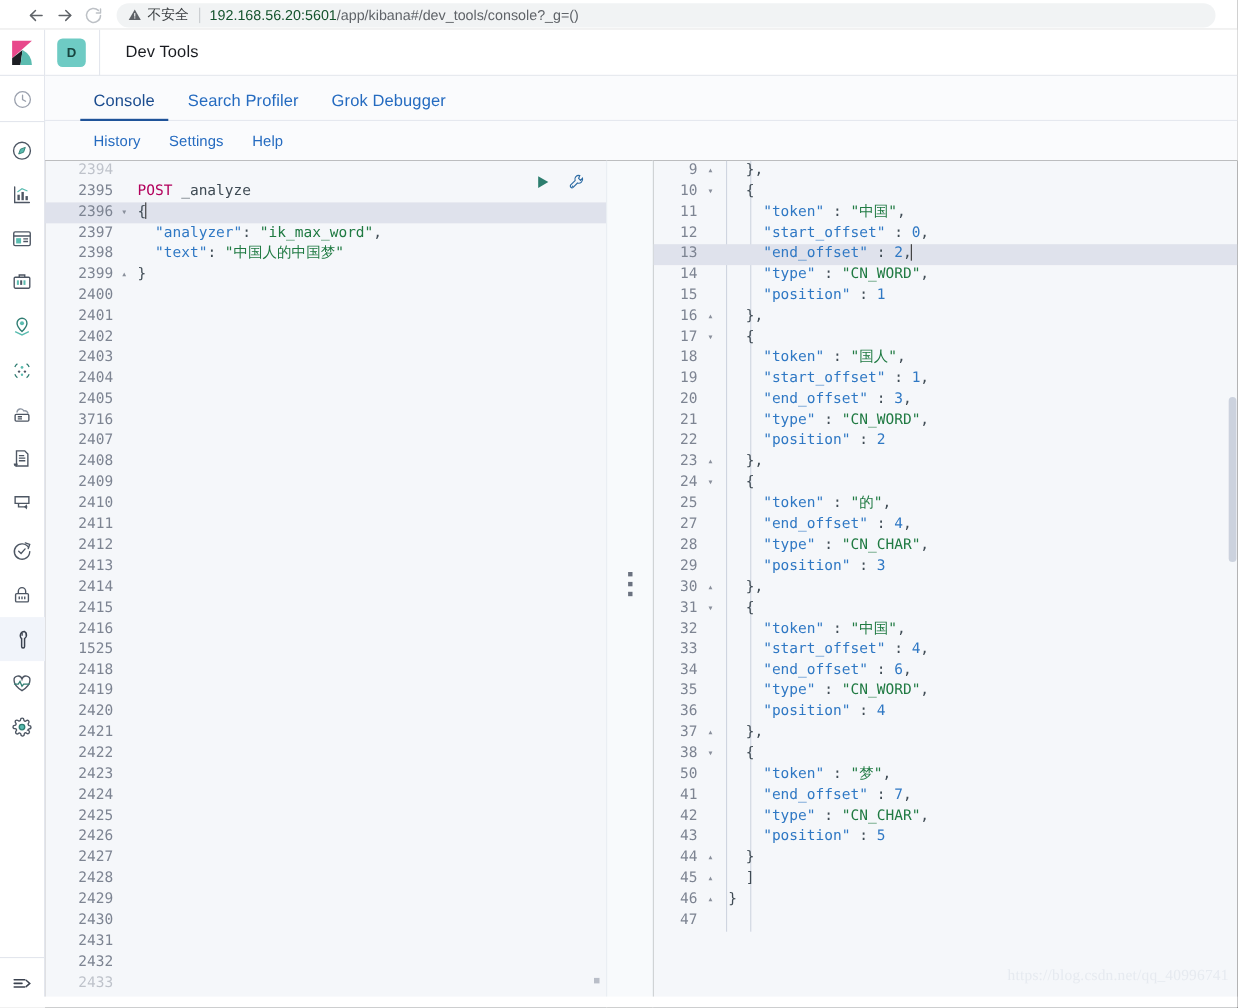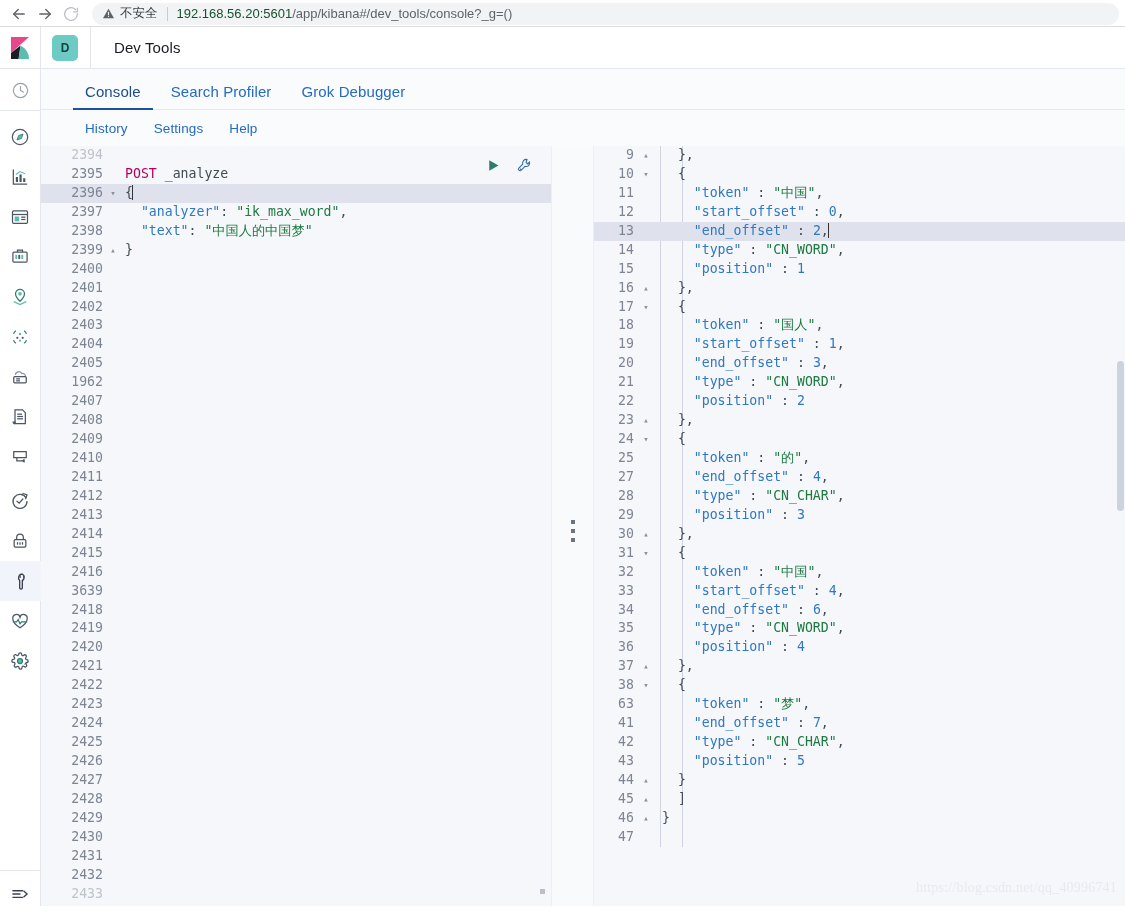--- a/index.html
+++ b/index.html
@@ -9,21 +9,21 @@
     font-family: "Liberation Sans", sans-serif;
     overflow: hidden;
   }
 
   
   #browser-bar {
     height: 27px;
     background: #ffffff;
     display: flex;
     align-items: center;
-    padding: 0 6px;
+    padding: 0 20px;
     position: relative;
   }
   #browser-bar::after {
     content: "";
     position: absolute;
     left: 0; right: 0; bottom: 0;
     height: 1px;
     background: #dcdcdc;
   }
   .nav-btn {
@@ -544,32 +544,32 @@
             <div class="row hl"><span class="gutter">2396</span><span class="fold">▾</span><span class="code"><span class="k-brace">{</span><span class="caret"></span></span></div>
             <div class="row"><span class="gutter">2397</span><span class="fold"></span><span class="code"><span class="k-punct">  </span><span class="k-key">"analyzer"</span><span class="k-punct">: </span><span class="k-str">"ik_max_word"</span><span class="k-punct">,</span></span></div>
             <div class="row"><span class="gutter">2398</span><span class="fold"></span><span class="code"><span class="k-punct">  </span><span class="k-key">"text"</span><span class="k-punct">: </span><span class="k-str">"中国人的中国梦"</span></span></div>
             <div class="row"><span class="gutter">2399</span><span class="fold">▴</span><span class="code"><span class="k-brace">}</span></span></div>
             <div class="row"><span class="gutter">2400</span><span class="fold"></span><span class="code"></span></div>
             <div class="row"><span class="gutter">2401</span><span class="fold"></span><span class="code"></span></div>
             <div class="row"><span class="gutter">2402</span><span class="fold"></span><span class="code"></span></div>
             <div class="row"><span class="gutter">2403</span><span class="fold"></span><span class="code"></span></div>
             <div class="row"><span class="gutter">2404</span><span class="fold"></span><span class="code"></span></div>
             <div class="row"><span class="gutter">2405</span><span class="fold"></span><span class="code"></span></div>
-            <div class="row"><span class="gutter">1962</span><span class="fold"></span><span class="code"></span></div>
+            <div class="row"><span class="gutter">3716</span><span class="fold"></span><span class="code"></span></div>
             <div class="row"><span class="gutter">2407</span><span class="fold"></span><span class="code"></span></div>
             <div class="row"><span class="gutter">2408</span><span class="fold"></span><span class="code"></span></div>
             <div class="row"><span class="gutter">2409</span><span class="fold"></span><span class="code"></span></div>
             <div class="row"><span class="gutter">2410</span><span class="fold"></span><span class="code"></span></div>
             <div class="row"><span class="gutter">2411</span><span class="fold"></span><span class="code"></span></div>
             <div class="row"><span class="gutter">2412</span><span class="fold"></span><span class="code"></span></div>
             <div class="row"><span class="gutter">2413</span><span class="fold"></span><span class="code"></span></div>
             <div class="row"><span class="gutter">2414</span><span class="fold"></span><span class="code"></span></div>
             <div class="row"><span class="gutter">2415</span><span class="fold"></span><span class="code"></span></div>
             <div class="row"><span class="gutter">2416</span><span class="fold"></span><span class="code"></span></div>
-            <div class="row"><span class="gutter">3639</span><span class="fold"></span><span class="code"></span></div>
+            <div class="row"><span class="gutter">1525</span><span class="fold"></span><span class="code"></span></div>
             <div class="row"><span class="gutter">2418</span><span class="fold"></span><span class="code"></span></div>
             <div class="row"><span class="gutter">2419</span><span class="fold"></span><span class="code"></span></div>
             <div class="row"><span class="gutter">2420</span><span class="fold"></span><span class="code"></span></div>
             <div class="row"><span class="gutter">2421</span><span class="fold"></span><span class="code"></span></div>
             <div class="row"><span class="gutter">2422</span><span class="fold"></span><span class="code"></span></div>
             <div class="row"><span class="gutter">2423</span><span class="fold"></span><span class="code"></span></div>
             <div class="row"><span class="gutter">2424</span><span class="fold"></span><span class="code"></span></div>
             <div class="row"><span class="gutter">2425</span><span class="fold"></span><span class="code"></span></div>
             <div class="row"><span class="gutter">2426</span><span class="fold"></span><span class="code"></span></div>
             <div class="row"><span class="gutter">2427</span><span class="fold"></span><span class="code"></span></div>
@@ -630,21 +630,21 @@
             <div class="row"><span class="gutter">29</span><span class="fold"></span><span class="code"><span>    </span><span class="k-key">"position"</span><span class="k-punct"> : </span><span class="k-num">3</span></span></div>
             <div class="row"><span class="gutter">30</span><span class="fold">▴</span><span class="code"><span>  </span><span class="k-brace">},</span></span></div>
             <div class="row"><span class="gutter">31</span><span class="fold">▾</span><span class="code"><span>  </span><span class="k-brace">{</span></span></div>
             <div class="row"><span class="gutter">32</span><span class="fold"></span><span class="code"><span>    </span><span class="k-key">"token"</span><span class="k-punct"> : </span><span class="k-str">"中国"</span><span class="k-punct">,</span></span></div>
             <div class="row"><span class="gutter">33</span><span class="fold"></span><span class="code"><span>    </span><span class="k-key">"start_offset"</span><span class="k-punct"> : </span><span class="k-num">4</span><span class="k-punct">,</span></span></div>
             <div class="row"><span class="gutter">34</span><span class="fold"></span><span class="code"><span>    </span><span class="k-key">"end_offset"</span><span class="k-punct"> : </span><span class="k-num">6</span><span class="k-punct">,</span></span></div>
             <div class="row"><span class="gutter">35</span><span class="fold"></span><span class="code"><span>    </span><span class="k-key">"type"</span><span class="k-punct"> : </span><span class="k-str">"CN_WORD"</span><span class="k-punct">,</span></span></div>
             <div class="row"><span class="gutter">36</span><span class="fold"></span><span class="code"><span>    </span><span class="k-key">"position"</span><span class="k-punct"> : </span><span class="k-num">4</span></span></div>
             <div class="row"><span class="gutter">37</span><span class="fold">▴</span><span class="code"><span>  </span><span class="k-brace">},</span></span></div>
             <div class="row"><span class="gutter">38</span><span class="fold">▾</span><span class="code"><span>  </span><span class="k-brace">{</span></span></div>
-            <div class="row"><span class="gutter">63</span><span class="fold"></span><span class="code"><span>    </span><span class="k-key">"token"</span><span class="k-punct"> : </span><span class="k-str">"梦"</span><span class="k-punct">,</span></span></div>
+            <div class="row"><span class="gutter">50</span><span class="fold"></span><span class="code"><span>    </span><span class="k-key">"token"</span><span class="k-punct"> : </span><span class="k-str">"梦"</span><span class="k-punct">,</span></span></div>
             <div class="row"><span class="gutter">41</span><span class="fold"></span><span class="code"><span>    </span><span class="k-key">"end_offset"</span><span class="k-punct"> : </span><span class="k-num">7</span><span class="k-punct">,</span></span></div>
             <div class="row"><span class="gutter">42</span><span class="fold"></span><span class="code"><span>    </span><span class="k-key">"type"</span><span class="k-punct"> : </span><span class="k-str">"CN_CHAR"</span><span class="k-punct">,</span></span></div>
             <div class="row"><span class="gutter">43</span><span class="fold"></span><span class="code"><span>    </span><span class="k-key">"position"</span><span class="k-punct"> : </span><span class="k-num">5</span></span></div>
             <div class="row"><span class="gutter">44</span><span class="fold">▴</span><span class="code"><span>  </span><span class="k-brace">}</span></span></div>
             <div class="row"><span class="gutter">45</span><span class="fold">▴</span><span class="code"><span class="k-brace">  ]</span></span></div>
             <div class="row"><span class="gutter">46</span><span class="fold">▴</span><span class="code"><span class="k-brace">}</span></span></div>
             <div class="row"><span class="gutter">47</span><span class="fold"></span><span class="code"></span></div>
           </div>
         <div class="vscroll">
           <div class="thumb"></div>

